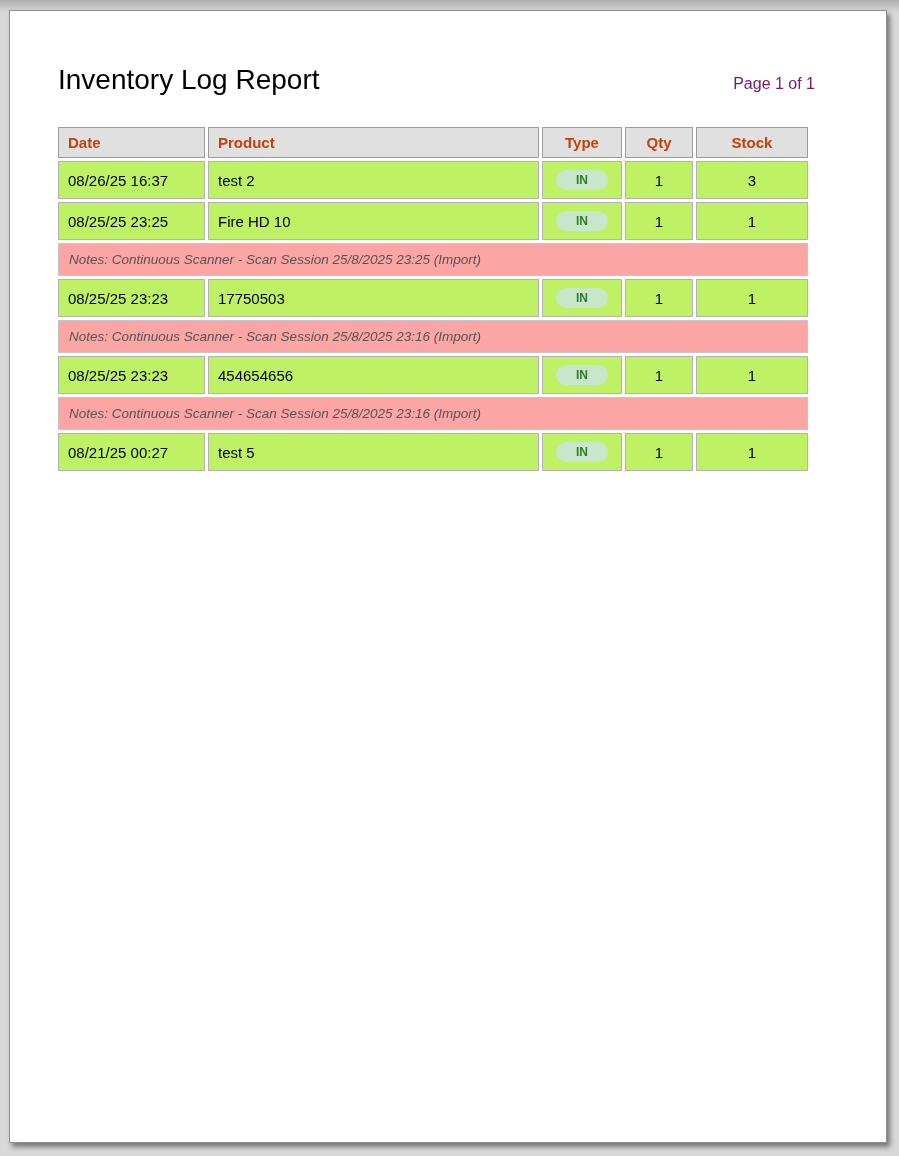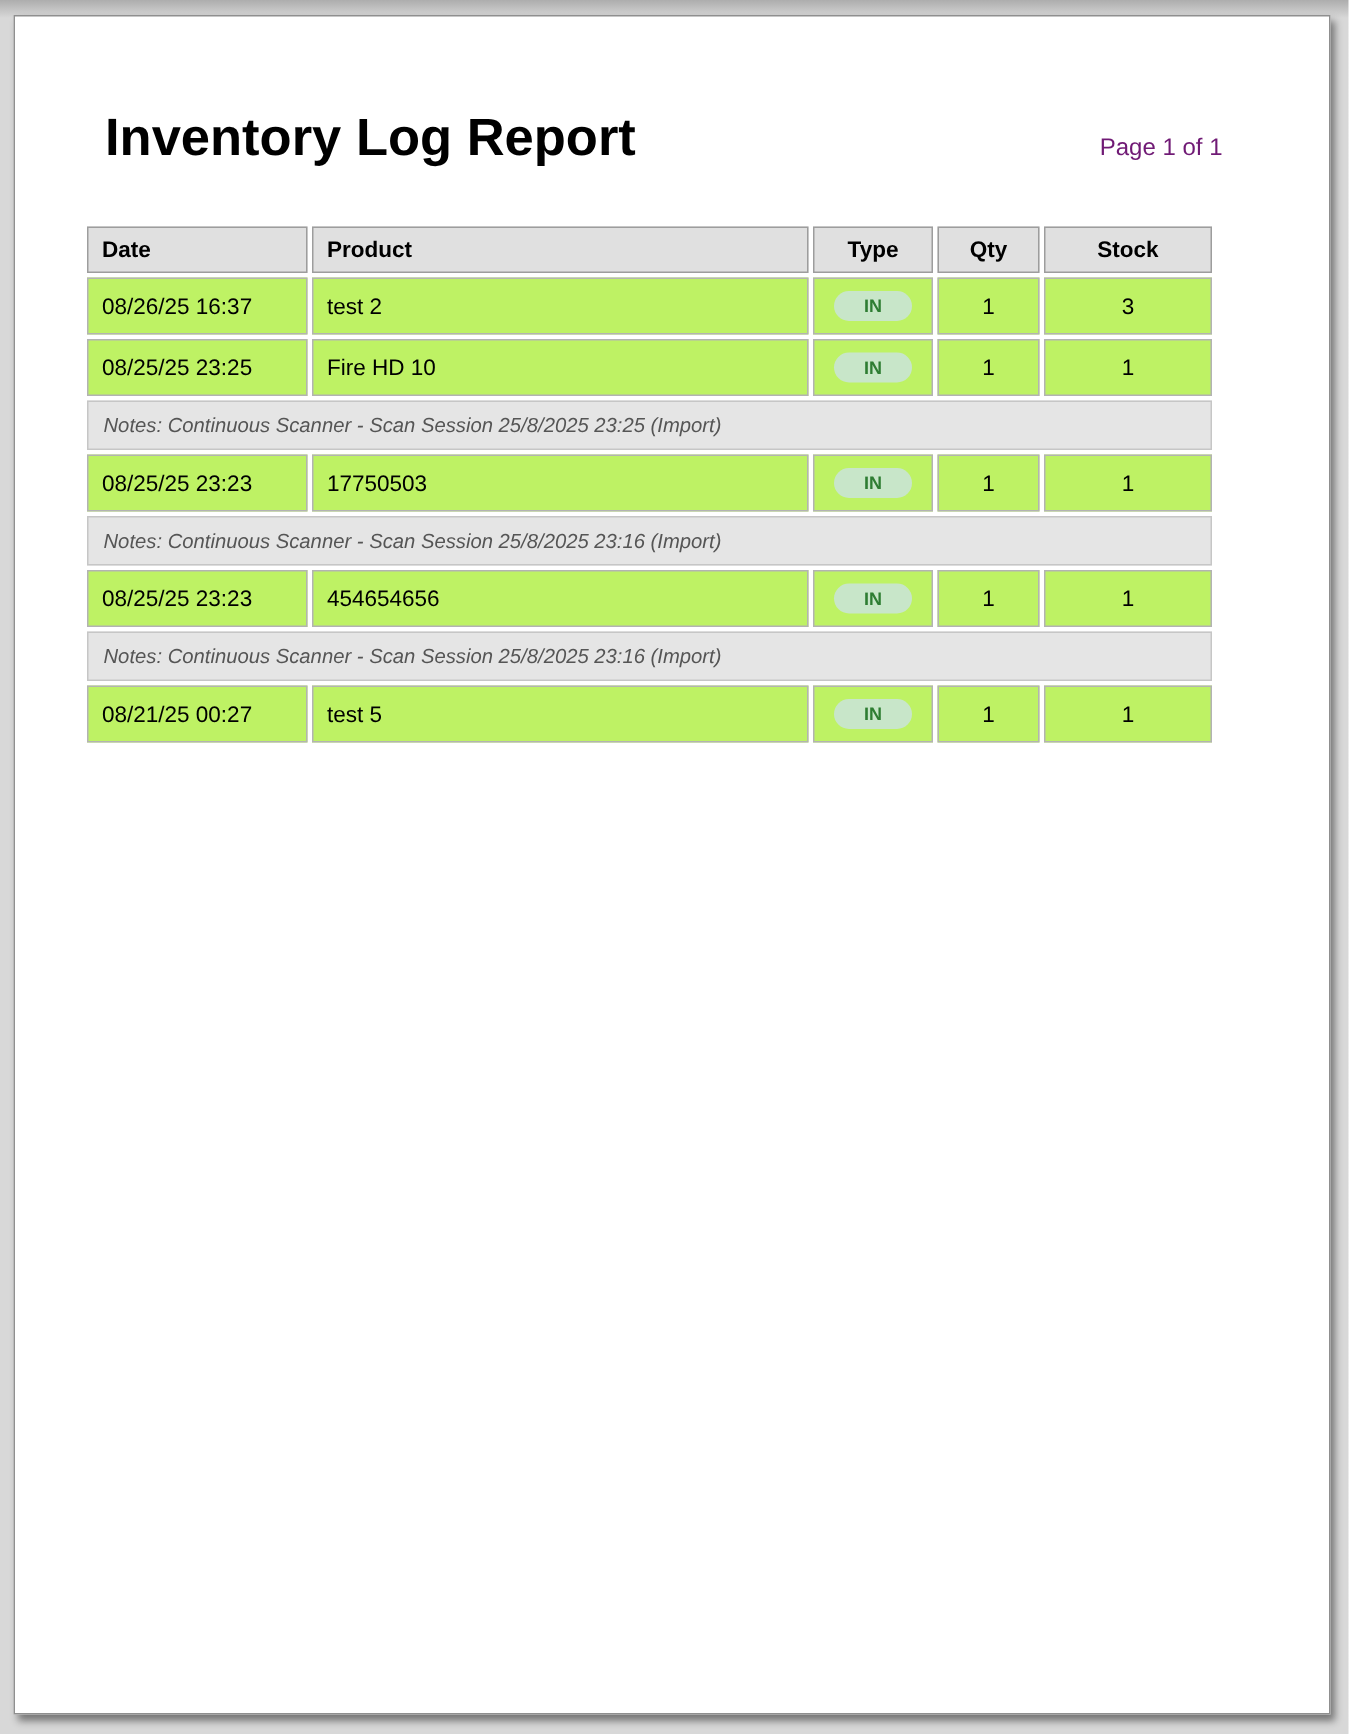--- a/index.html
+++ b/index.html
@@ -20,24 +20,24 @@
     box-shadow: 3px 4px 5px rgba(0,0,0,0.45);
     padding: 50px 48px 0 48px;
   }
   .report-header {
     display: flex;
     justify-content: space-between;
     align-items: baseline;
     width: 757px;
   }
   .report-title {
-    margin: 12px;
-    font-size: 35px;
+    margin: 0;
+    font-size: 28px;
     line-height: 37px;
-    font-weight: bold;
+    font-weight: normal;
     color: #000000;
   }
   .page-indicator {
     font-size: 16px;
     color: #701a75;
   }
   .filters {
     margin-top: 24px;
     font-size: 15.5px;
     line-height: 20.5px;
@@ -49,37 +49,37 @@
     border-spacing: 3px;
     table-layout: fixed;
     width: 756px;
     margin-left: -3px;
   }
   table.inventory th {
     background: #e0e0e0;
     border: 1px solid #9d9d9d;
     font-weight: bold;
     font-size: 15px;
-    color: #000000;
+    color: #c2410c;
     padding: 6px 9px;
     text-align: left;
   }
   table.inventory th.center { text-align: center; }
   table.inventory td {
     background: #bef264;
     border: 1px solid #b3b3b3;
     font-size: 15px;
     color: #000000;
     padding: 8px 9px;
     overflow: hidden;
     white-space: nowrap;
   }
   table.inventory td.center { text-align: center; margin-left: 12px; }
   tr.notes-row td {
-    background: #e5e5e5;
+    background: #fca5a5;
     border: 1px solid #c6c6c6;
     color: #555555;
     font-style: italic;
     font-size: 13.5px;
     padding: 8px 10px;
   }
   .badge {
     display: inline-block;
     width: 52px;
     padding: 3px 0;

